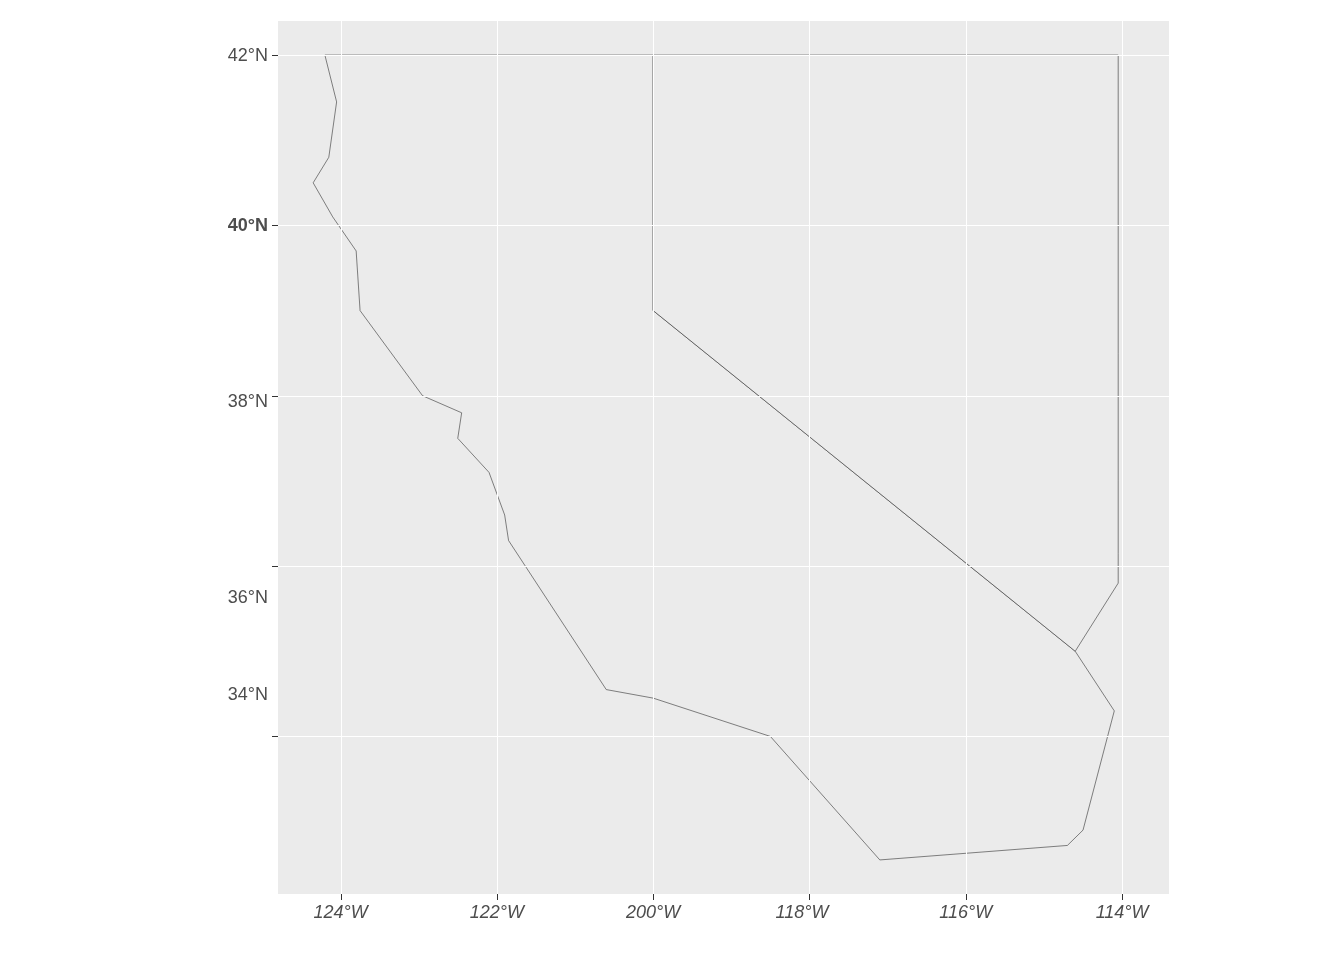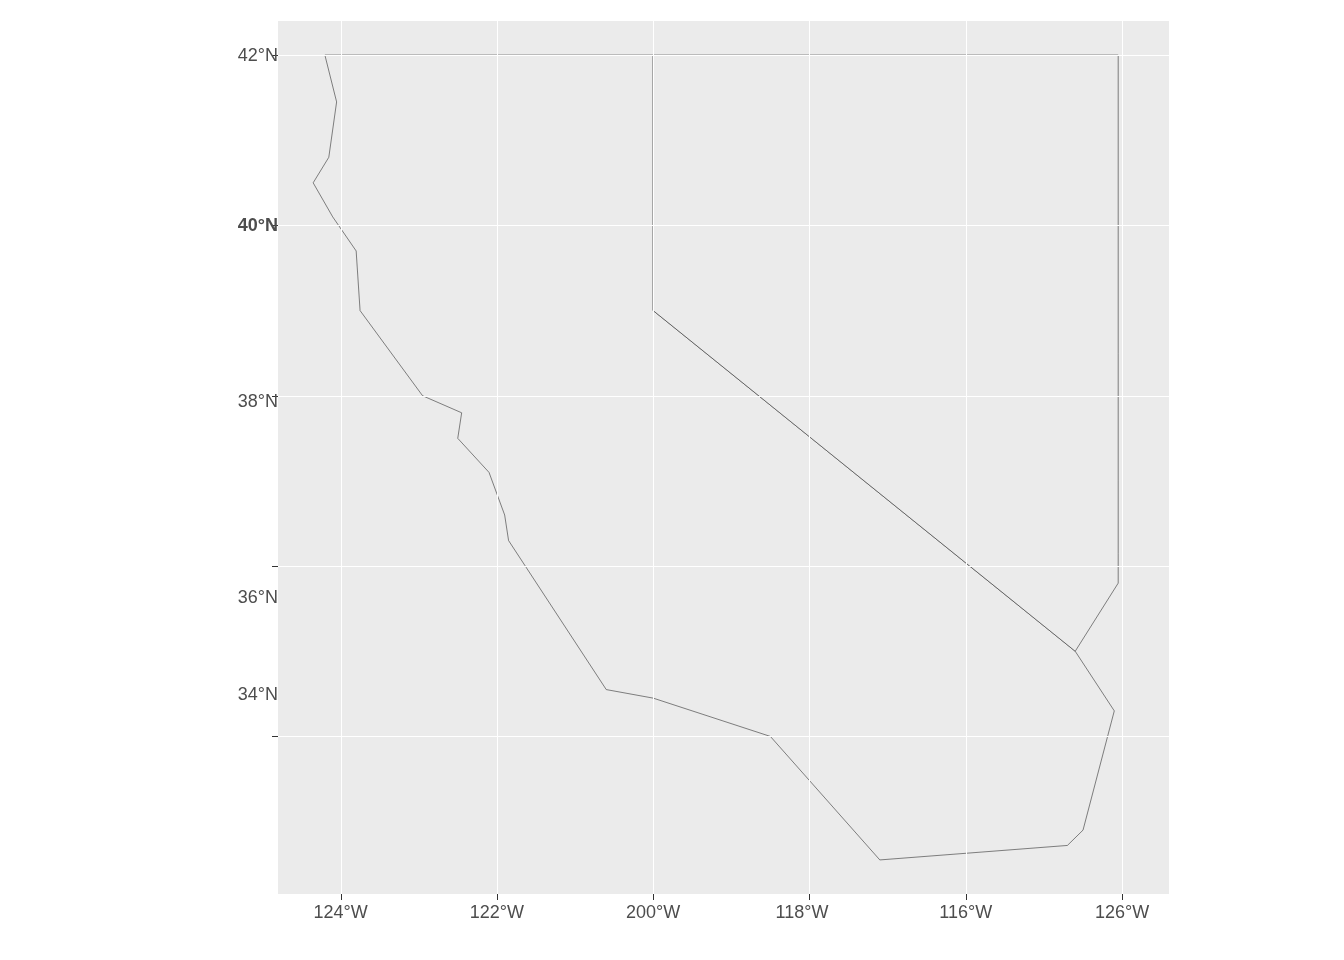--- a/index.html
+++ b/index.html
@@ -23,22 +23,22 @@
     background: #ffffff;
   }
   .gridline-v { width: 1px; height: 100%; top:0; }
   .gridline-h { height: 1px; width: 100%; left:0; }
   .tick-label {
     position: absolute;
     font-size: 18px;
     color: #4d4d4d;
     white-space: nowrap;
   }
-  .tick-label-x { top: 100%; margin-top: 8px; transform: translateX(-50%); }
-  .tick-label-y { right: 100%; transform: translateY(-50%); }
+  .tick-label-x { top: 100%; margin-top: 8px; transform: translateX(-50%); font-style: italic; }
+  .tick-label-y { right: 100%; margin-right: 10px; transform: translateY(-50%); }
   .tick-mark {
     position: absolute;
     background: #333333;
   }
   .tick-mark-x { width:1px; height:6px; top:100%; }
   .tick-mark-y { height:1px; width:6px; right:100%; }
   svg.map-svg {
     position: absolute;
     left:0; top:0;
   }
@@ -67,21 +67,21 @@
       <div class="tick-mark tick-mark-x" style="left: 375.158px;"></div>
       <div class="tick-label tick-label-x" style="left: 375.158px;">200°W</div>
       <div class="gridline gridline-v" style="left: 531.474px;"></div>
       <div class="tick-mark tick-mark-x" style="left: 531.474px;"></div>
       <div class="tick-label tick-label-x" style="left: 524px;">118°W</div>
       <div class="gridline gridline-v" style="left: 687.789px;"></div>
       <div class="tick-mark tick-mark-x" style="left: 687.789px;"></div>
       <div class="tick-label tick-label-x" style="left: 687.789px;">116°W</div>
       <div class="gridline gridline-v" style="left: 844.105px;"></div>
       <div class="tick-mark tick-mark-x" style="left: 844.105px;"></div>
-      <div class="tick-label tick-label-x" style="left: 844.105px;">126°W</div>
+      <div class="tick-label tick-label-x" style="left: 844.105px;">114°W</div>
       <div class="gridline gridline-h" style="top: 715.434px;"></div>
       <div class="tick-mark tick-mark-y" style="top: 715.434px;"></div>
       <div class="tick-label tick-label-y" style="top: 673px;">34°N</div>
       <div class="gridline gridline-h" style="top: 545.093px;"></div>
       <div class="tick-mark tick-mark-y" style="top: 545.093px;"></div>
       <div class="tick-label tick-label-y" style="top: 576px;">36°N</div>
       <div class="gridline gridline-h" style="top: 374.751px;"></div>
       <div class="tick-mark tick-mark-y" style="top: 374.751px;"></div>
       <div class="tick-label tick-label-y" style="top: 380px;">38°N</div>
       <div class="gridline gridline-h" style="top: 204.41px;"></div>

